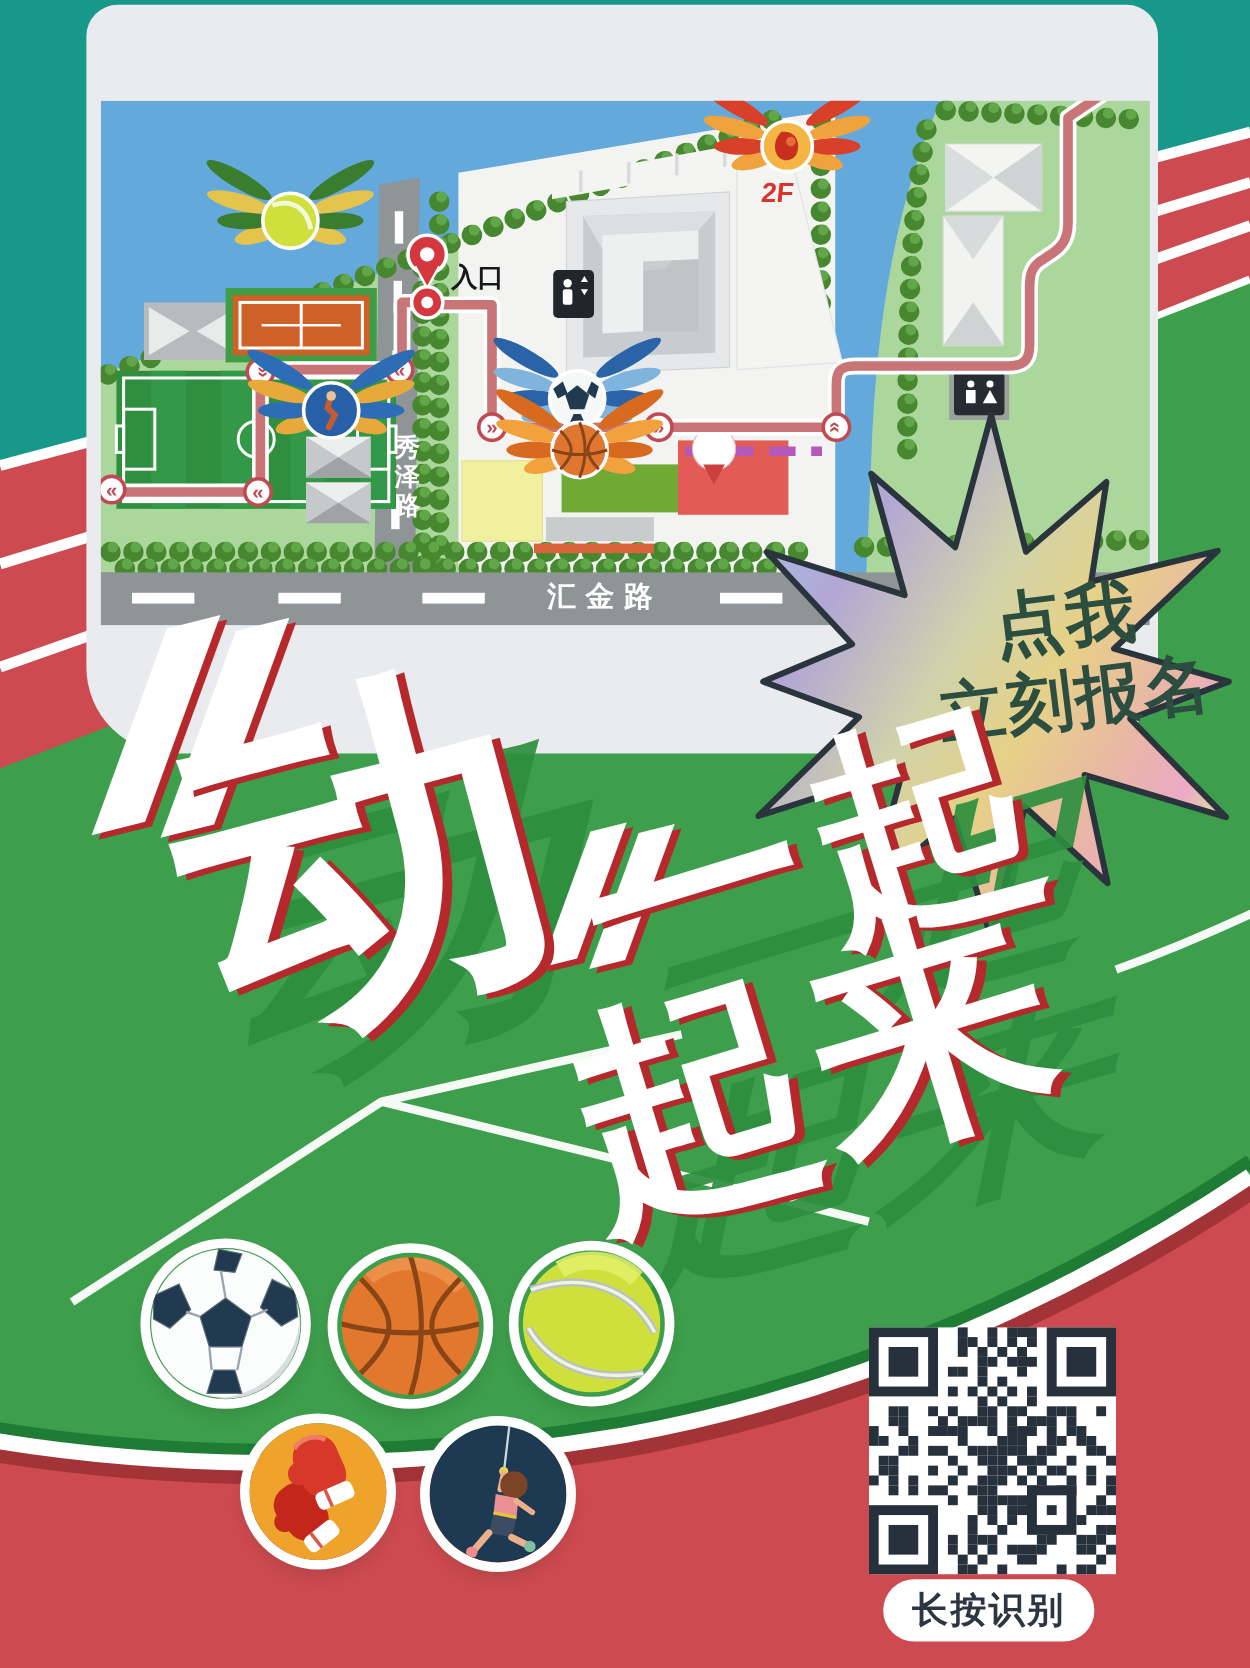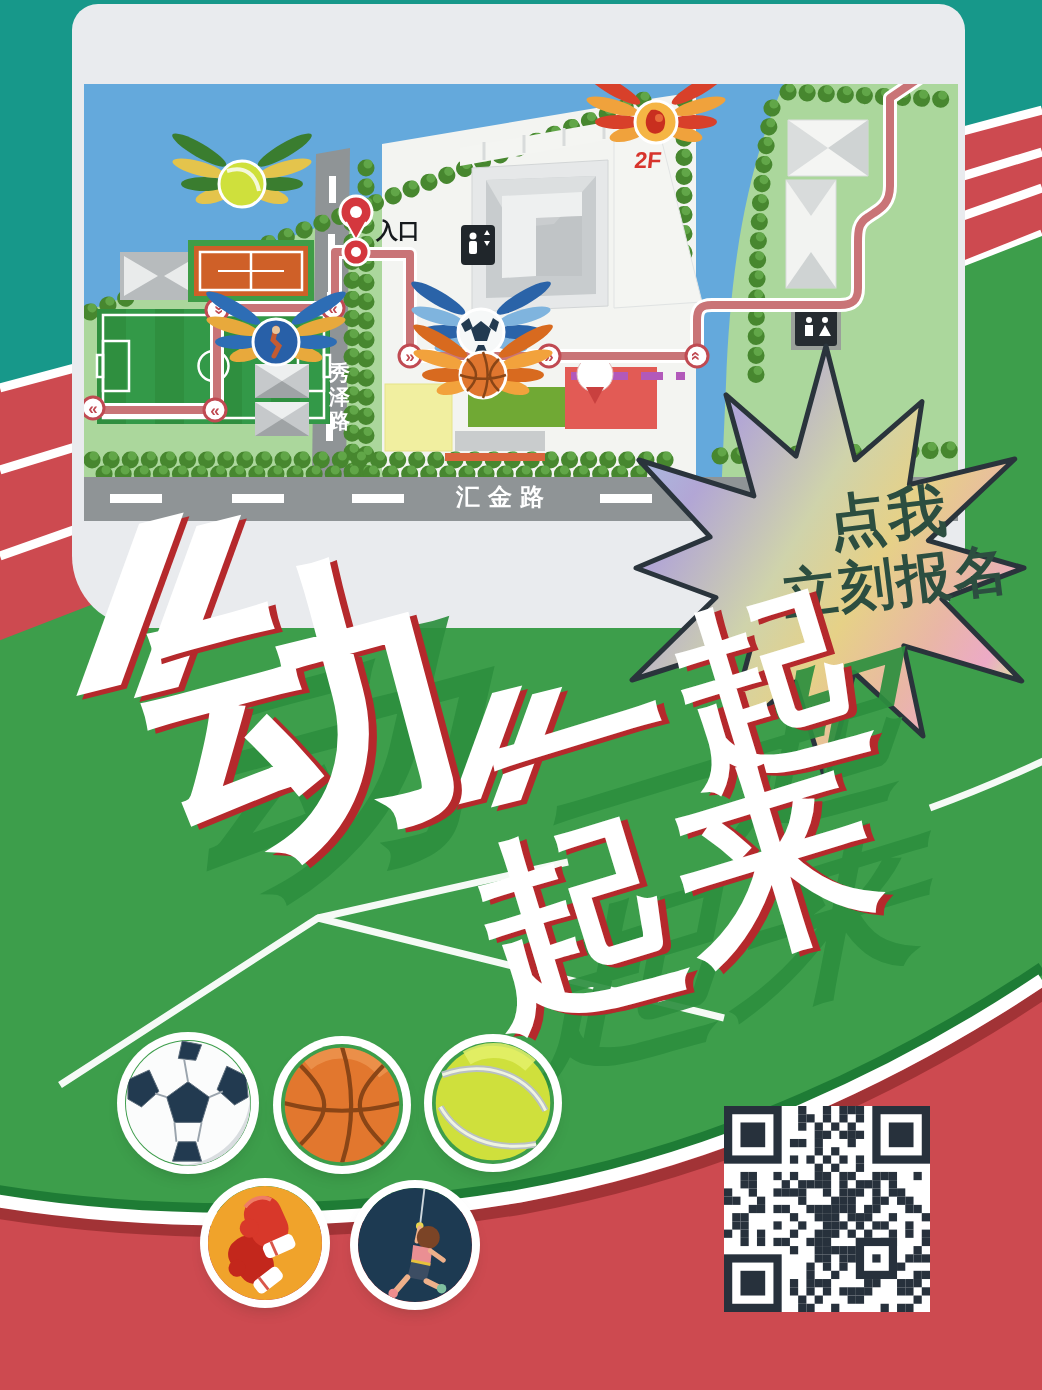--- a/index.html
+++ b/index.html
@@ -655,14 +655,15 @@
         <rect x="152" y="8" width="40" height="40" fill="#fff"></rect>
         <rect x="160" y="16" width="24" height="24"></rect>
         <rect x="0" y="144" width="56" height="56"></rect>
         <rect x="8" y="152" width="40" height="40" fill="#fff"></rect>
         <rect x="16" y="160" width="24" height="24"></rect>
         <rect x="128" y="128" width="40" height="40"></rect>
         <rect x="136" y="136" width="24" height="24" fill="#fff"></rect>
         <rect x="144" y="144" width="8" height="8"></rect>
       </g>
   </svg>
+  <div class="pill">长按识别</div>
 
 </div>
 
 </body></html>

